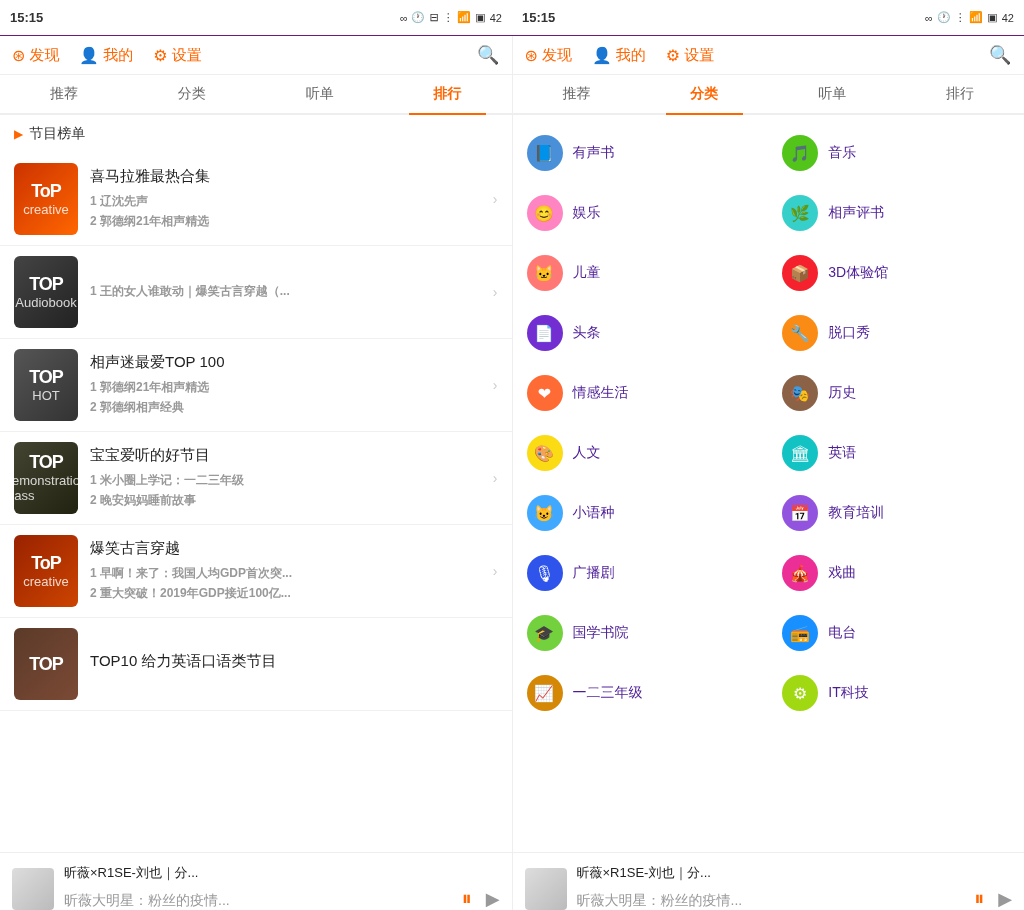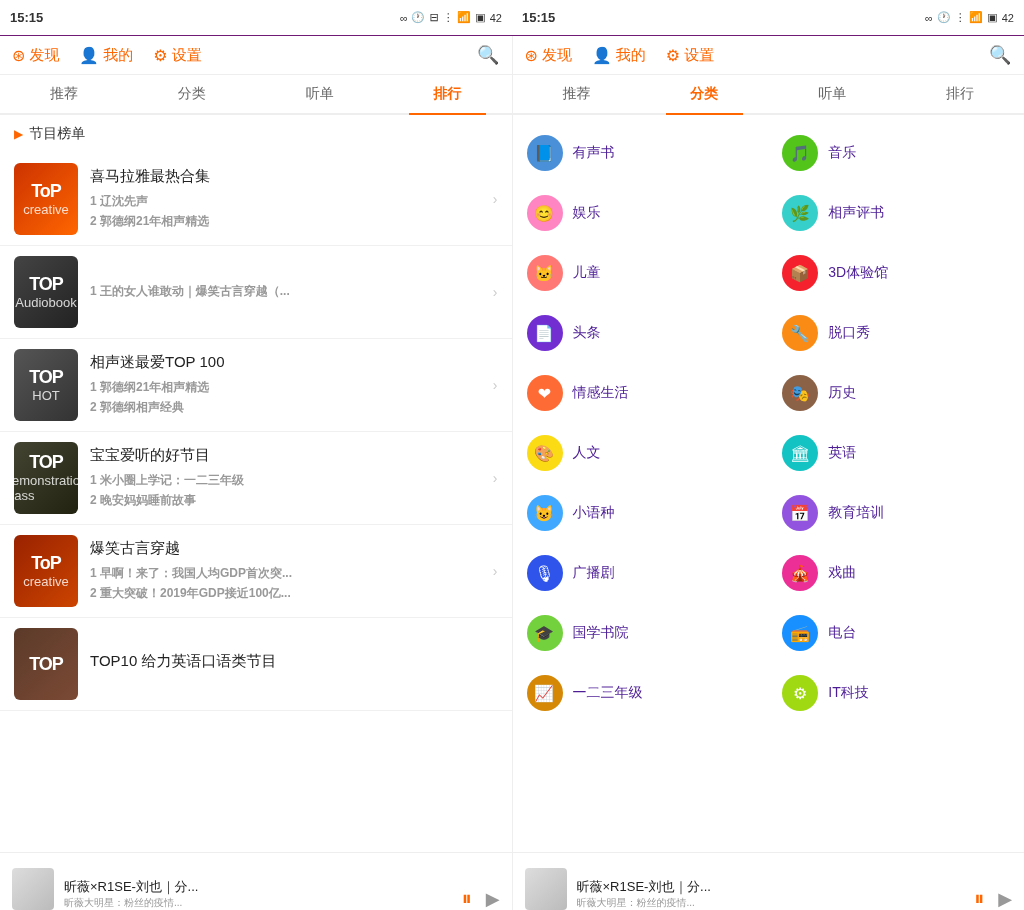--- a/index.html
+++ b/index.html
@@ -217,25 +217,26 @@
     }
     .player-title {
       font-size: 13px;
       font-weight: 500;
       color: #222;
       white-space: nowrap;
       overflow: hidden;
       text-overflow: ellipsis;
     }
     .player-sub {
-      font-size: 10px;
+      font-size: 14px;
       color: #999;
       white-space: nowrap;
       overflow: hidden;
       text-overflow: ellipsis;
+      margin-top: 10px;
     }
     .player-controls {
       display: flex;
       align-items: center;
       gap: 14px;
     }
     .player-btn {
       font-size: 20px;
       color: #ff6600;
       cursor: pointer;

